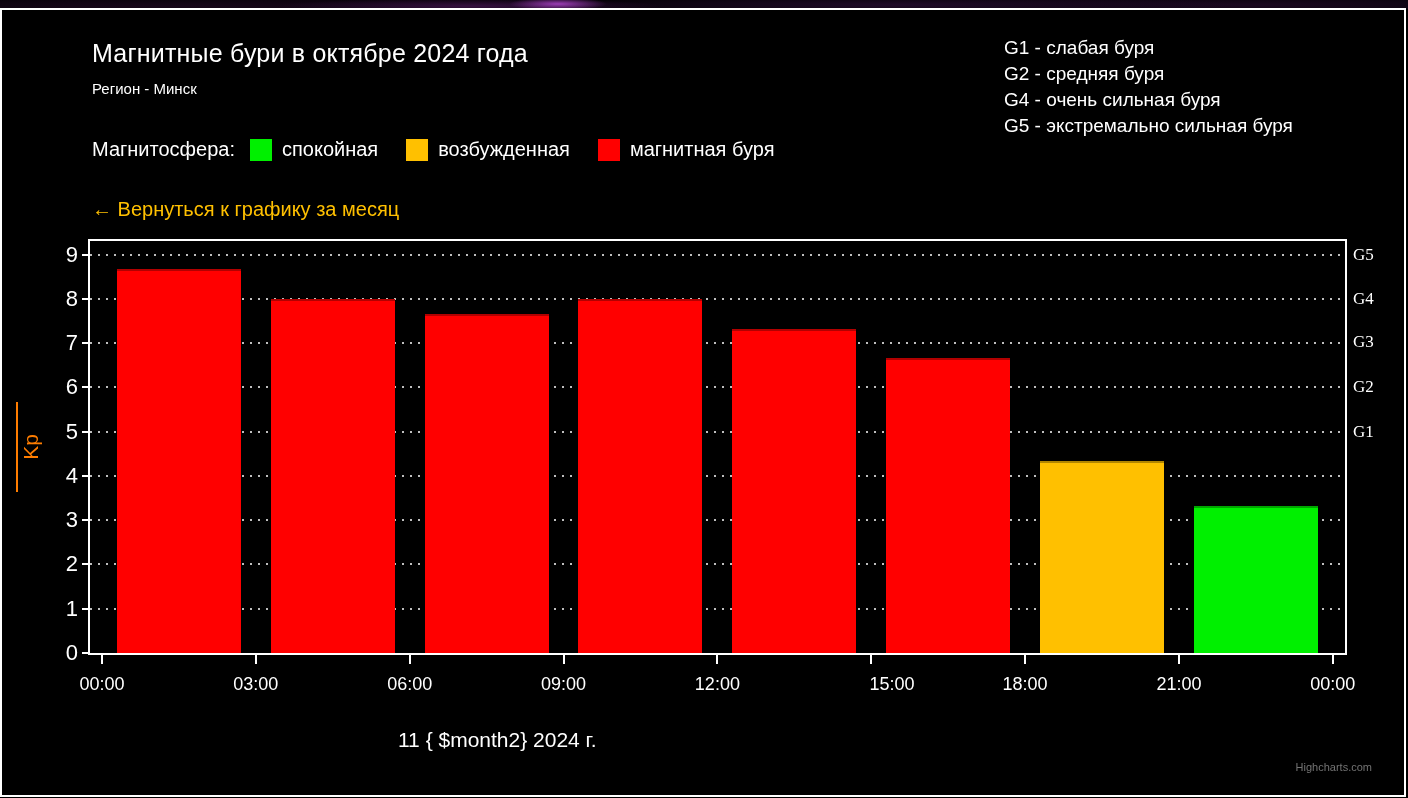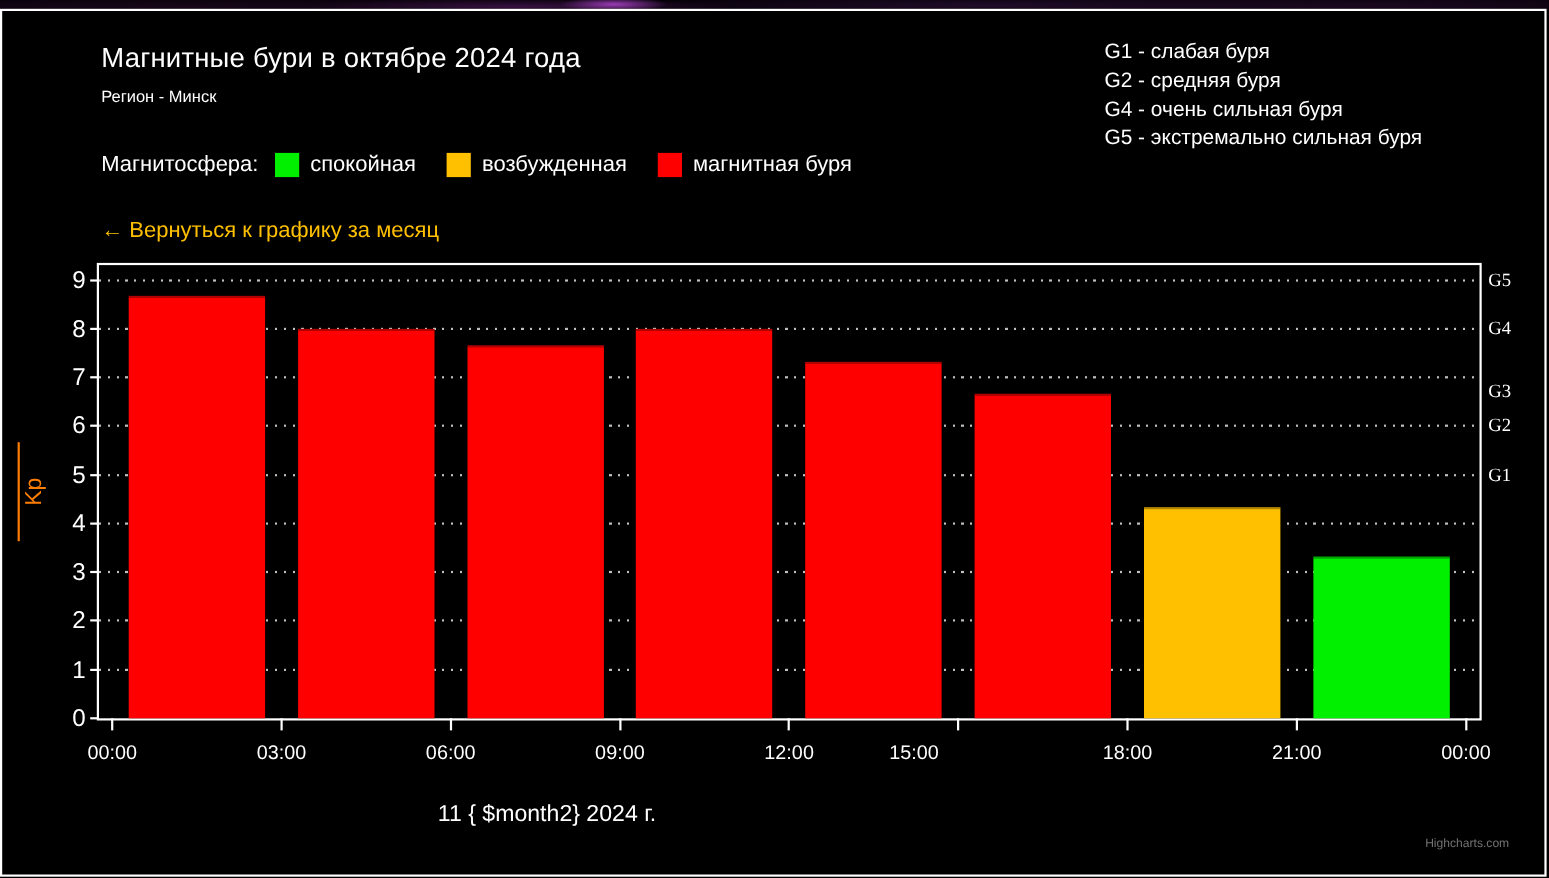--- a/index.html
+++ b/index.html
@@ -111,30 +111,30 @@
     <div class="x-label" style="left: 57px; top: 674px;">00:00</div>
     <div class="x-tick" style="left: 254.85px; top: 653px;"></div>
     <div class="x-label" style="left: 210.85px; top: 674px;">03:00</div>
     <div class="x-tick" style="left: 408.7px; top: 653px;"></div>
     <div class="x-label" style="left: 364.7px; top: 674px;">06:00</div>
     <div class="x-tick" style="left: 562.55px; top: 653px;"></div>
     <div class="x-label" style="left: 518.55px; top: 674px;">09:00</div>
     <div class="x-tick" style="left: 716.4px; top: 653px;"></div>
     <div class="x-label" style="left: 672.4px; top: 674px;">12:00</div>
     <div class="x-tick" style="left: 870.25px; top: 653px;"></div>
-    <div class="x-label" style="left: 786px; top: 674px;">15:00</div>
+    <div class="x-label" style="left: 847px; top: 674px;">15:00</div>
     <div class="x-tick" style="left: 1024.1px; top: 653px;"></div>
     <div class="x-label" style="left: 980.1px; top: 674px;">18:00</div>
     <div class="x-tick" style="left: 1177.95px; top: 653px;"></div>
     <div class="x-label" style="left: 1133.95px; top: 674px;">21:00</div>
     <div class="x-tick" style="left: 1331.8px; top: 653px;"></div>
     <div class="x-label" style="left: 1287.8px; top: 674px;">00:00</div>
     <div class="g-label" style="top: 420.733px;">G1</div>
     <div class="g-label" style="top: 376.479px;">G2</div>
-    <div class="g-label" style="top: 345px; text-align: center;">G3</div>
+    <div class="g-label" style="top: 331px; text-align: center;">G3</div>
     <div class="g-label" style="top: 287.972px;">G4</div>
     <div class="g-label" style="top: 243.719px;">G5</div>
     <div class="bar" style="left: 116.925px; width: 124px; top: 269.322px; height: 383.678px; background: rgb(255, 0, 0);"></div>
     <div class="bar" style="left: 270.775px; width: 124px; top: 298.972px; height: 354.028px; background: rgb(255, 0, 0);"></div>
     <div class="bar" style="left: 424.625px; width: 124px; top: 313.576px; height: 339.424px; background: rgb(255, 0, 0);"></div>
     <div class="bar" style="left: 578.475px; width: 124px; top: 298.972px; height: 354.028px; background: rgb(255, 0, 0);"></div>
     <div class="bar" style="left: 732.325px; width: 124px; top: 328.622px; height: 324.378px; background: rgb(255, 0, 0);"></div>
     <div class="bar" style="left: 886.175px; width: 124px; top: 357.829px; height: 295.171px; background: rgb(255, 0, 0);"></div>
     <div class="bar" style="left: 1040.03px; width: 124px; top: 461.382px; height: 191.618px; background: rgb(255, 192, 0);"></div>
     <div class="bar" style="left: 1193.88px; width: 124px; top: 505.636px; height: 147.364px; background: rgb(0, 240, 0);"></div>

